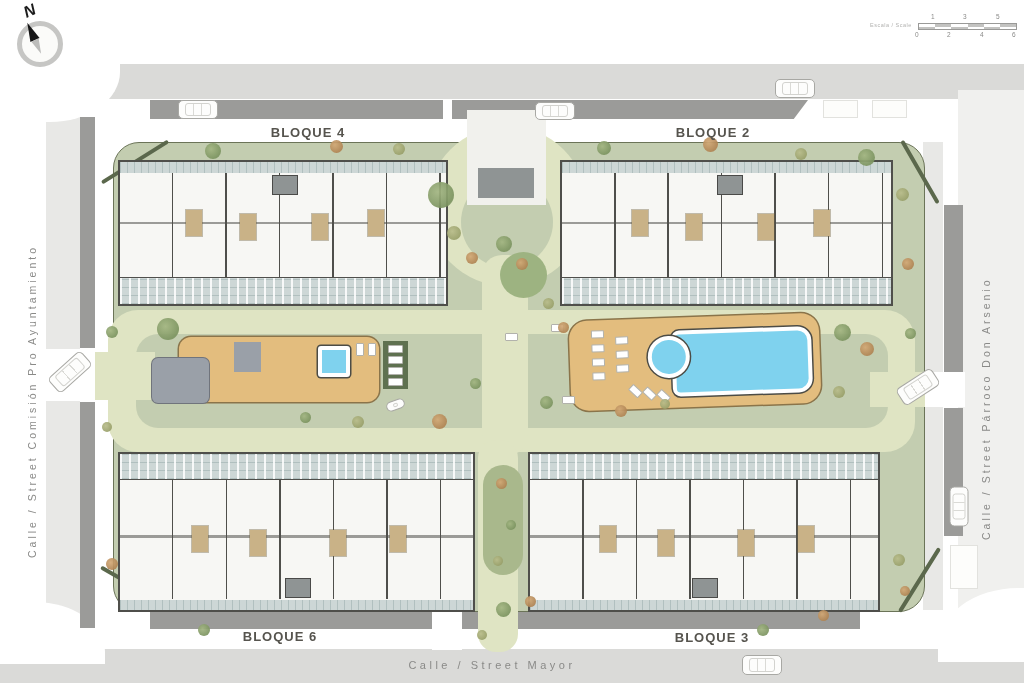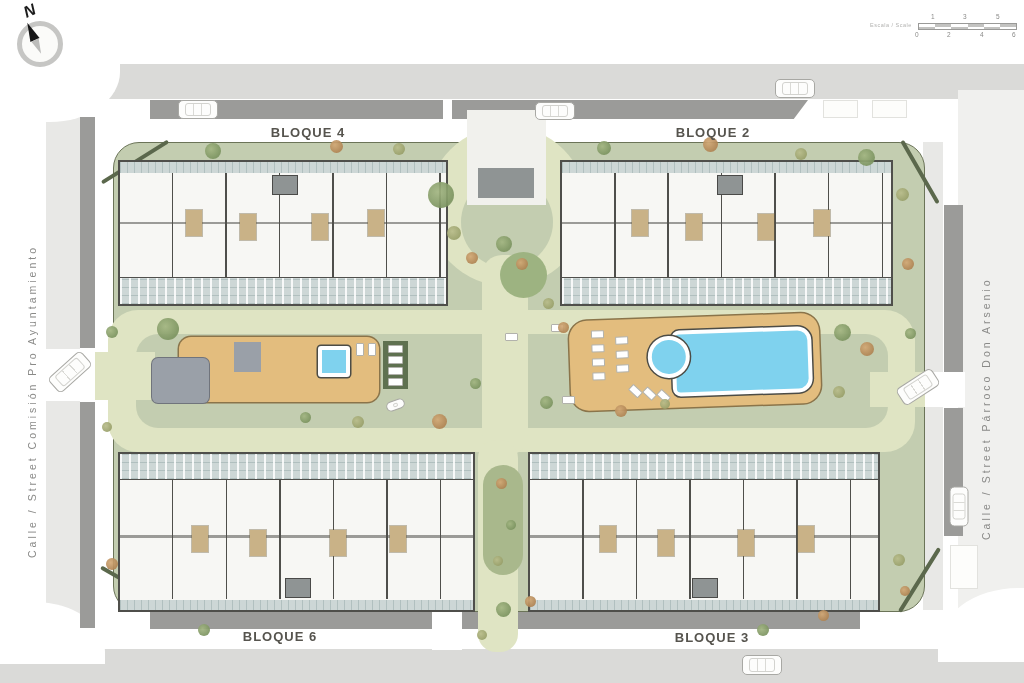--- a/index.html
+++ b/index.html
@@ -242,20 +242,21 @@
 
   <div class="car" style="left:775px;top:79px;width:38px;height:17px;"></div>
   <div class="car" style="left:178px;top:100px;width:38px;height:17px;"></div>
   <div class="car" style="left:535px;top:102px;width:38px;height:16px;"></div>
   <div class="car" style="left:897px;top:377px;width:40px;height:18px;transform:rotate(-33deg);"></div>
   <div class="car" style="left:939px;top:497px;width:38px;height:17px;transform:rotate(90deg);"></div>
   <div class="car" style="left:48px;top:362px;width:42px;height:18px;transform:rotate(-42deg);"></div>
   <div class="car" style="left:742px;top:655px;width:38px;height:18px;"></div>
   <div class="car" style="left:386px;top:400px;width:17px;height:8px;transform:rotate(-20deg);"></div>
 
+  <span class="street-label" style="left:0;right:0;top:659px;text-align:center;padding-right:40px;">Calle / Street Mayor</span>
   <span class="street-label vert" style="left:26px;top:168px;height:390px;">Calle / Street Comisión Pro Ayuntamiento</span>
   <span class="street-label vert" style="left:980px;top:200px;height:340px;">Calle / Street Párroco Don Arsenio</span>
 
   <span class="block-label" style="left:253px;top:125px;">BLOQUE 4</span>
   <span class="block-label" style="left:658px;top:125px;">BLOQUE 2</span>
   <span class="block-label" style="left:225px;top:629px;">BLOQUE 6</span>
   <span class="block-label" style="left:657px;top:630px;">BLOQUE 3</span>
 
   <div>
     <span id="compass-n">N</span>

